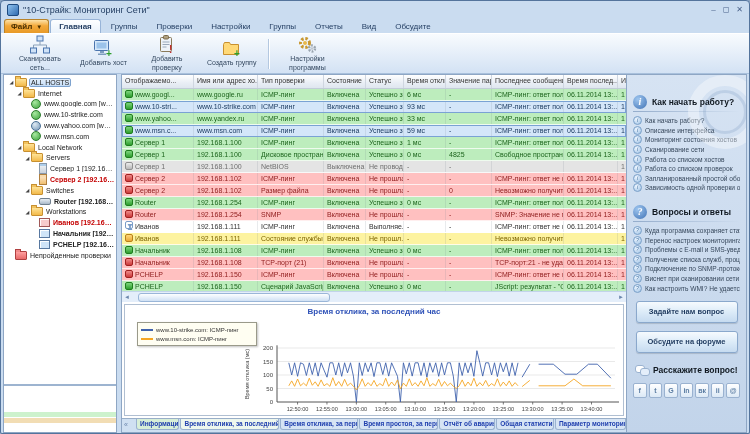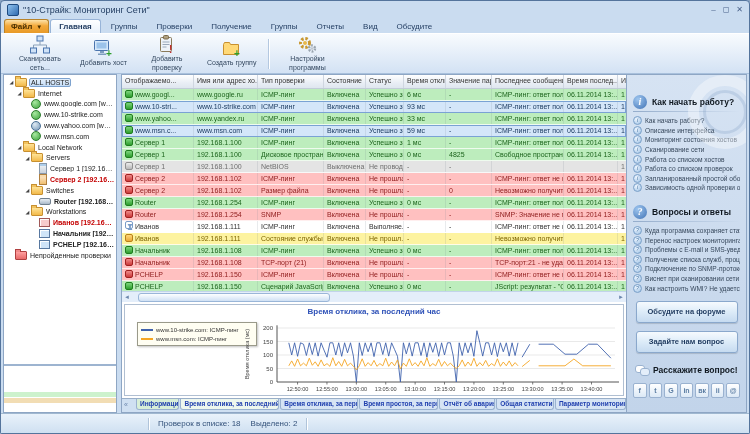--- a/index.html
+++ b/index.html
@@ -172,21 +172,21 @@
 
   <div class="tabrow">
     <div class="filebtn">
       <span>Файл</span>
       <span class="caret">▼</span>
     </div>
     <div id="menu-tabs" style="display:flex;align-items:flex-end;gap:1px;">
         <div class="mtab active">Главная</div>
         <div class="mtab">Группы</div>
         <div class="mtab">Проверки</div>
-        <div class="mtab">Получение</div>
+        <div class="mtab">Настройки</div>
         <div class="mtab">Группы</div>
         <div class="mtab">Отчеты</div>
         <div class="mtab">Вид</div>
         <div class="mtab">Обсудите</div>
       </div>
   </div>
 
   <div class="ribbon" id="ribbon">
       <div class="rbtn">
         <span class="ric">
@@ -707,44 +707,36 @@
           </div>
           <div class="hlink">
             <span class="l-ico">?</span>
             <span>Виснет при сканировании сети с вк...</span>
           </div>
           <div class="hlink">
             <span class="l-ico">?</span>
             <span>Как настроить WMI? Не удается нас...</span>
           </div>
         </div>
+      <div class="hbtn">Задайте нам вопрос</div>
       <div class="hbtn">Обсудите на форуме</div>
-      <div class="hbtn">Задайте нам вопрос</div>
       <div class="sharehead">
         <span class="bub">
             <i></i>
             <i></i>
           </span>
         <span>Расскажите вопрос!</span>
       </div>
       <div class="social" id="social">
           <span class="soc">f</span>
           <span class="soc">t</span>
           <span class="soc">G</span>
           <span class="soc">in</span>
           <span class="soc">вк</span>
           <span class="soc">ii</span>
           <span class="soc">@</span>
         </div>
     </div>
 
   </div>
 
-  <div class="statusbar">
-    <span class="lead"></span>
-    <span class="sep"></span>
-    <span>Проверок в списке: 18</span>
-    <span style="width:10px"></span>
-    <span>Выделено: 2</span>
-    <span class="sep"></span>
-  </div>
 
 </div>
 
 </body></html>

